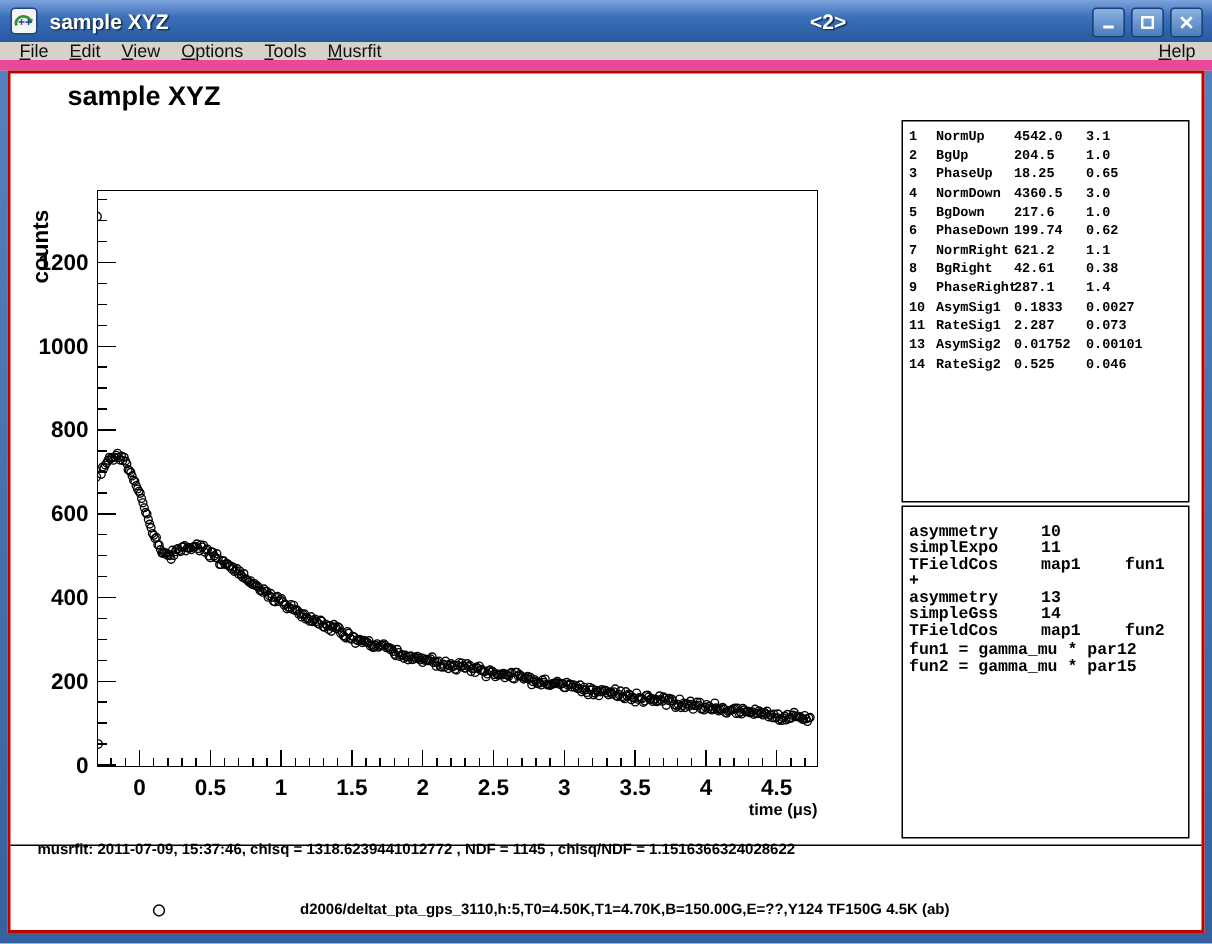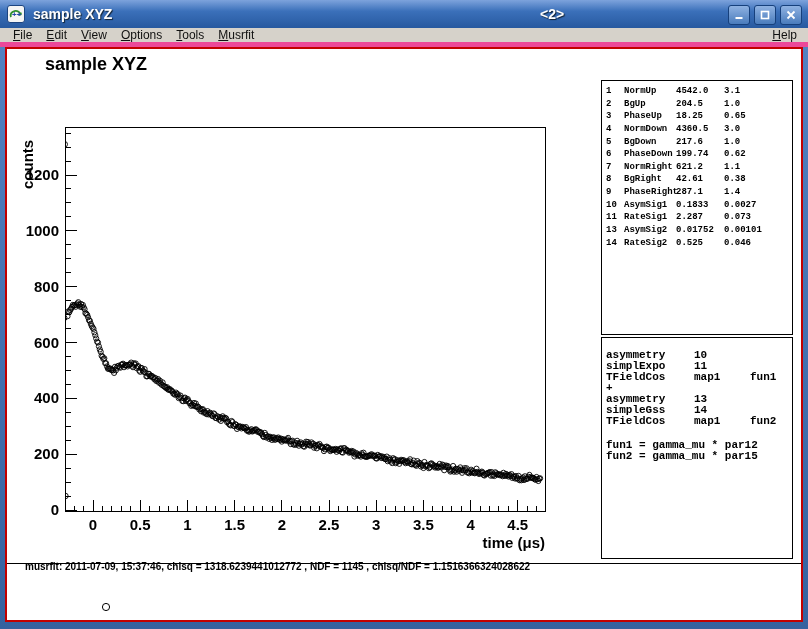--- a/index.html
+++ b/index.html
@@ -18,59 +18,59 @@
   .win-title{position:absolute;left:33px;top:0;line-height:28px;color:#fff;
     font-weight:bold;font-size:14px;text-shadow:1px 1px 1px #123;}
   .win-sub{position:absolute;left:540px;top:0;line-height:28px;color:#fff;
     font-weight:bold;font-size:14px;text-shadow:1px 1px 1px #123;}
   .win-btns{position:absolute;right:6px;top:5px;display:flex;gap:4px;}
   .win-btn{width:20px;height:18px;border:1px solid #16407c;border-radius:3px;
     background:linear-gradient(180deg,#8fb2e2,#4a7cbc);display:flex;
     align-items:center;justify-content:center;cursor:pointer;}
   .menubar{
     position:absolute;left:0;top:28px;width:808px;height:19px;
-    background:#d6d2ca;border-bottom:5px solid #ec4899;box-sizing:border-box;
+    background:#d6d2ca;border-bottom:7px solid #ec4899;box-sizing:border-box;
     font-size:12px;color:#111;display:flex;align-items:center;padding-left:6px;
   }
   .menu-item{padding:0 7px;cursor:pointer;}
   .menu-item u{text-decoration:underline;}
   .menu-help{position:absolute;right:4px;}
   
   .canvas{
     position:absolute;left:5px;top:47px;width:798px;height:575px;
     box-sizing:border-box;border:2px solid #c20000;background:#ffffff;
   }
   .plot-title{position:absolute;left:38px;top:5px;font-size:18px;font-weight:bold;color:#000;}
   .y-axis-title{
     position:absolute;left:12px;top:78px;width:17px;height:62px;
     writing-mode:vertical-rl;transform:rotate(180deg);
     font-size:15px;font-weight:600;color:#000;
   }
   .x-axis-title{position:absolute;left:380px;top:485px;width:158px;text-align:right;
-    font-size:15px;font-weight:600;color:#000;}
+    font-size:11px;font-weight:600;color:#000;}
   .plot-svg{position:absolute;left:0;top:0;}
   .param-box{
     position:absolute;left:594px;top:31px;width:192px;height:255px;
     border:1px solid #000;background:#fff;box-sizing:border-box;
     font-family:"Liberation Mono",monospace;font-weight:bold;font-size:9px;color:#000;
     padding-top:4px;
   }
   .prow{position:relative;height:12.65px;}
   .prow span{position:absolute;top:0;line-height:12.65px;white-space:pre;}
   .p-no{left:4px;} .p-name{left:22px;} .p-val{left:74px;} .p-err{left:122px;}
   .theory-box{
     position:absolute;left:594px;top:288px;width:192px;height:222px;
     border:1px solid #000;background:#fff;box-sizing:border-box;
     font-family:"Liberation Mono",monospace;font-weight:bold;font-size:11px;color:#000;
     padding-top:12px;
   }
   .trow{position:relative;height:11px;}
   .trow span{position:absolute;top:0;line-height:11px;white-space:pre;}
   .t-1{left:4px;} .t-2{left:92px;} .t-3{left:148px;}
-  .fun-block{margin-top:13px;}
+  .fun-block{margin-top:2px;}
   .frow{position:relative;height:11px;}
   .frow span{position:absolute;left:4px;line-height:11px;white-space:pre;}
   .pad-separator{position:absolute;left:0;top:514px;width:794px;height:1px;background:#000;}
   .status-line{position:absolute;left:18px;top:512px;font-size:10px;font-weight:bold;color:#000;white-space:pre;}
   .legend-row{position:absolute;left:0px;top:551px;width:794px;height:16px;}
   .legend-marker{position:absolute;left:94px;top:2px;width:10px;height:10px;}
   .legend-text{position:absolute;left:193px;top:1px;font-size:10px;font-weight:bold;color:#000;white-space:pre;}
 </style>
 </head>
 <body>
@@ -884,15 +884,16 @@
         </div>
       </div>
 
     <div class="pad-separator"></div>
     <div class="status-line">musrfit: 2011-07-09, 15:37:46, chisq = 1318.6239441012772 , NDF = 1145 , chisq/NDF = 1.1516366324028622</div>
 
     <div class="legend-row">
       <svg class="legend-marker" width="10" height="10" viewBox="0 0 10 10">
         <circle cx="5" cy="5" r="3.6" fill="none" stroke="#000" stroke-width="1"></circle>
       </svg>
+      <span class="legend-text">d2006/deltat_pta_gps_3110,h:5,T0=4.50K,T1=4.70K,B=150.00G,E=??,Y124 TF150G 4.5K (ab)</span>
     </div>
   </div>
 </div>
 
 </body></html>

